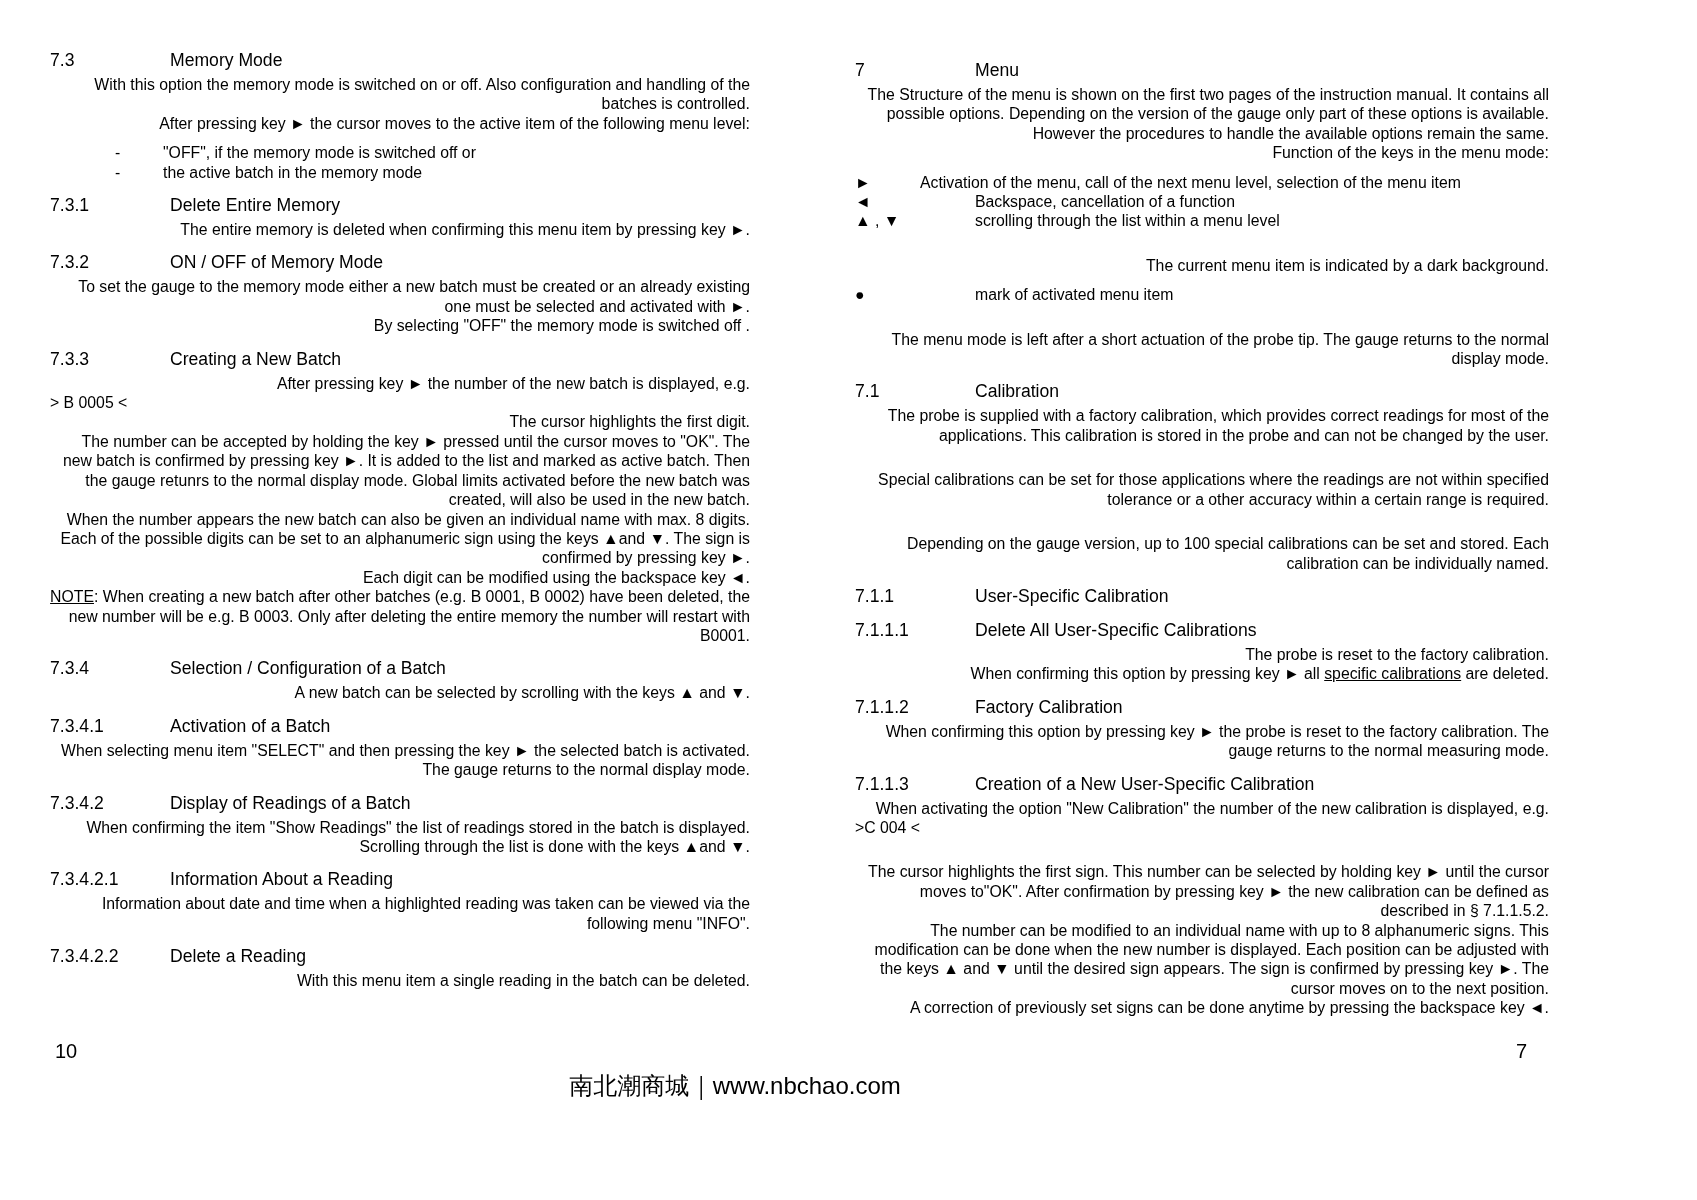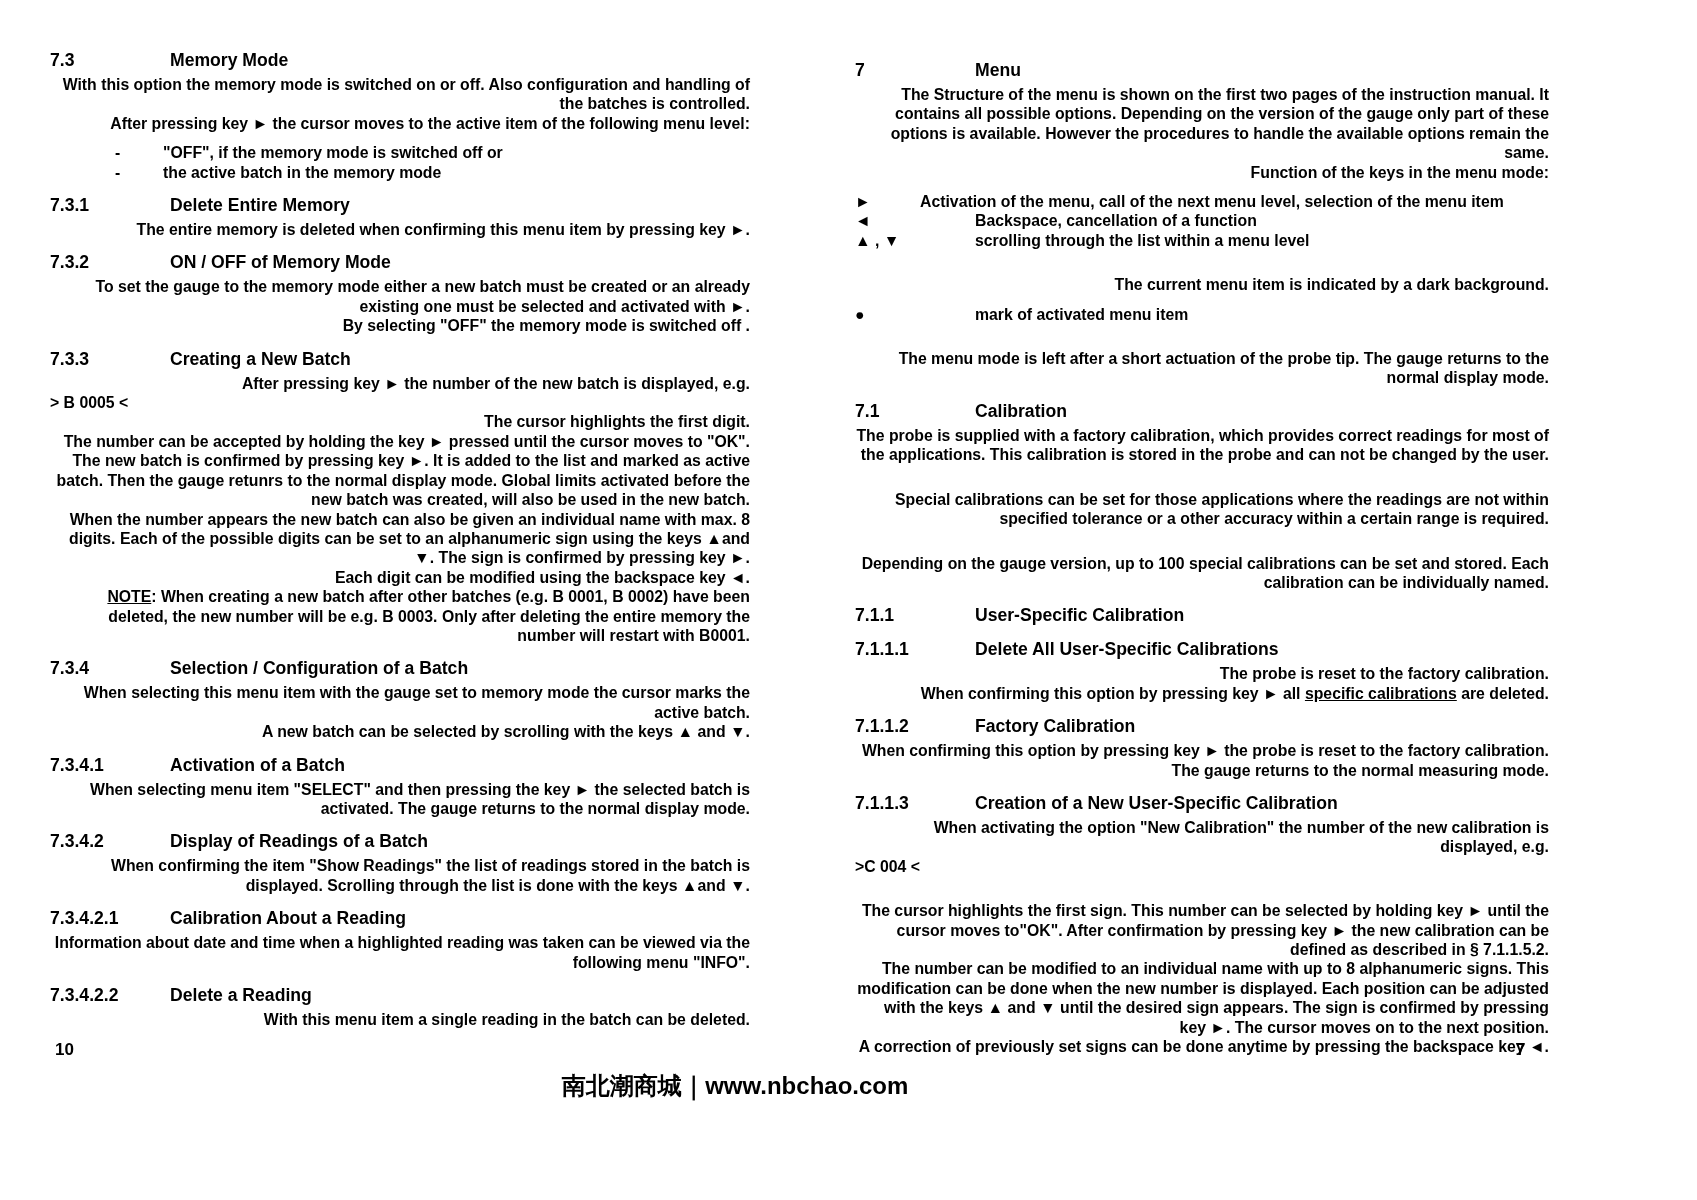--- a/index.html
+++ b/index.html
@@ -2,40 +2,40 @@
 <html><head>
 <meta charset="utf-8">
 <style>
   html, body { margin: 0; padding: 0; }
   body {
     width: 1697px; height: 1200px;
     background: #ffffff; color: #000000;
     font-family: "Liberation Sans", "DejaVu Sans", sans-serif;
     position: relative; overflow: hidden;
   }
-  .page { position: absolute; inset: 0; font-weight: bold; }
+  .page { position: absolute; inset: 0; }
   .col { position: absolute; font-size: 15.8px; line-height: 19.4px; }
   .col-left  { left: 50px;  top: 50px; width: 700px; }
   .col-right { left: 855px; top: 60px; width: 694px; }
   .heading { font-size: 17.6px; line-height: 21px; margin: 13px 0 4px 0; }
   .heading:first-child { margin-top: 0; }
   .hnum { display: inline-block; width: 120px; }
   p { margin: 0; text-align: right; }
   .gap { margin-top: 25px; }
   .list { margin-top: 10px; margin-bottom: 2px; }
   .list-item { padding-left: 65px; display: flex; }
   .lbullet { width: 48px; flex: none; }
   .keys { margin-top: 10px; }
   .key-item { display: flex; }
   .ksym { flex: none; }
   .w65  { width: 65px; }
   .w120 { width: 120px; }
   .centered { text-align: left; }
   .u { text-decoration: underline; }
-  .pageno { position: absolute; font-size: 17px; text-align: center; }
+  .pageno { position: absolute; font-size: 20px; text-align: center; }
   .pageno-left  { left: 55px;  top: 1040px; }
   .pageno-right { left: 1516px; top: 1040px; }
   .footer { position: absolute; left: 0; top: 1070px; width: 1470px; text-align: center; font-size: 24px; }
 </style>
 </head>
 <body>
 
 <div class="page">
 
   <div class="col col-left">
@@ -65,30 +65,29 @@
     <div class="heading"><span class="hnum">7.3.3</span><span>Creating a New Batch</span></div>
     <p>After pressing key ► the number of the new batch is displayed, e.g.</p>
     <p class="centered">&gt; B 0005 &lt;</p>
     <p>The cursor highlights the first digit.</p>
     <p>The number can be accepted by holding the key ► pressed until the cursor moves to "OK". The new batch is confirmed by pressing key ►. It is added to the list and marked as active batch. Then the gauge retunrs to the normal display mode. Global limits activated before the new batch was created, will also be used in the new batch.</p>
     <p>When the number appears the new batch can also be given an individual name with max. 8 digits. Each of the possible digits can be set to an alphanumeric sign using the keys ▲and ▼. The sign is confirmed by pressing key ►.</p>
     <p>Each digit can be modified using the backspace key ◄.</p>
     <p><span class="u">NOTE</span><span>: When creating a new batch after other batches (e.g. B 0001, B 0002) have been deleted, the new number will be e.g. B 0003. Only after deleting the entire memory the number will restart with B0001.</span></p>
 
     <div class="heading"><span class="hnum">7.3.4</span><span>Selection / Configuration of a Batch</span></div>
-    <p>When selecting this menu item with the gauge set to memory mode the cursor marks the active batch.</p>
     <p>A new batch can be selected by scrolling with the keys ▲ and ▼.</p>
 
     <div class="heading"><span class="hnum">7.3.4.1</span><span>Activation of a Batch</span></div>
     <p>When selecting menu item "SELECT" and then pressing the key ► the selected batch is activated. The gauge returns to the normal display mode.</p>
 
     <div class="heading"><span class="hnum">7.3.4.2</span><span>Display of Readings of a Batch</span></div>
     <p>When confirming the item "Show Readings" the list of readings stored in the batch is displayed. Scrolling through the list is done with the keys ▲and ▼.</p>
 
-    <div class="heading"><span class="hnum">7.3.4.2.1</span><span>Calibration About a Reading</span></div>
+    <div class="heading"><span class="hnum">7.3.4.2.1</span><span>Information About a Reading</span></div>
     <p>Information about date and time when a highlighted reading was taken can be viewed via the following menu "INFO".</p>
 
     <div class="heading"><span class="hnum">7.3.4.2.2</span><span>Delete a Reading</span></div>
     <p>With this menu item a single reading in the batch can be deleted.</p>
 
   </div>
 
   <div class="col col-right">
 
     <div class="heading"><span class="hnum">7</span><span>Menu</span></div>

